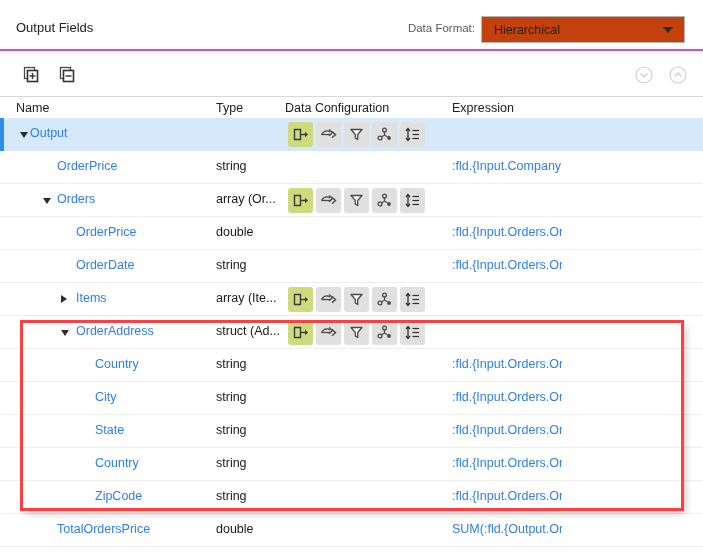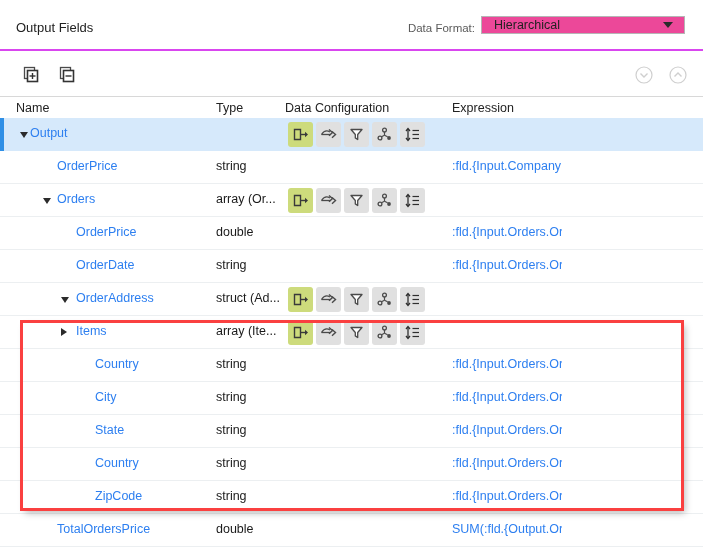--- a/index.html
+++ b/index.html
@@ -19,22 +19,22 @@
   .header-title {
     position: absolute; left: 16px; top: 20px;
     font-size: 13px; color: #222;
   }
   .df-label {
     position: absolute; right: 228px; top: 22px;
     font-size: 11.5px; color: #5a5a5a;
   }
   .df-select {
     position: absolute; left: 481px; top: 16px;
-    width: 204px; height: 18px;
-    border: 1px solid #b5b5b5; background: #ec4899;
+    width: 204px; height: 27px;
+    border: 1px solid #b5b5b5; background: #c2410c;
     display: flex; align-items: center;
   }
   .df-select-value { font-size: 12.5px; color: #222; margin-left: 12px; flex: 1; }
   .df-caret {
     width: 0; height: 0; margin-right: 11px;
     border-left: 5px solid transparent; border-right: 5px solid transparent;
     border-top: 6px solid #2b2b2b;
   }
 
   
@@ -275,23 +275,23 @@
         <div class="cell-name" style="left: 76px;">OrderPrice</div>
         <div class="cell-type">double</div>
         <div class="cell-expr">:fld.{Input.Orders.Order</div>
       </div>
       <div class="row">
         <div class="cell-name" style="left: 76px;">OrderDate</div>
         <div class="cell-type">string</div>
         <div class="cell-expr">:fld.{Input.Orders.Order</div>
       </div>
       <div class="row">
-        <div class="twisty down" style="left: 61px;"></div>
-        <div class="cell-name" style="left: 76px;">OrderAddress</div>
-        <div class="cell-type">struct (Ad...</div>
+        <div class="twisty right" style="left: 61px;"></div>
+        <div class="cell-name" style="left: 76px;">Items</div>
+        <div class="cell-type">array (Ite...</div>
         <div class="dc-group">
           <div class="dc-icon active">
             <svg width="17" height="17" viewBox="0 0 17 17">
               <path d="M2.5 3.5h6v10h-6z" fill="none" stroke="#3a3a3a" stroke-width="1.4"></path>
               <line x1="8" y1="8.5" x2="14" y2="8.5" stroke="#3a3a3a" stroke-width="1.4"></line>
               <polygon points="13,5.8 16,8.5 13,11.2" fill="#3a3a3a"></polygon>
             </svg>
           </div>
           <div class="dc-icon">
             <svg width="17" height="17" viewBox="0 0 17 17">
@@ -322,23 +322,23 @@
               <polyline points="2,5 4,2.6 6,5" fill="none" stroke="#2f2f2f" stroke-width="1.3"></polyline>
               <polyline points="2,12 4,14.4 6,12" fill="none" stroke="#2f2f2f" stroke-width="1.3"></polyline>
               <line x1="8.5" y1="4.5" x2="15" y2="4.5" stroke="#2f2f2f" stroke-width="1.2"></line>
               <line x1="8.5" y1="8.5" x2="15" y2="8.5" stroke="#2f2f2f" stroke-width="1.2"></line>
               <line x1="8.5" y1="12.5" x2="15" y2="12.5" stroke="#2f2f2f" stroke-width="1.2"></line>
             </svg>
           </div>
         </div>
       </div>
       <div class="row">
-        <div class="twisty right" style="left: 61px;"></div>
-        <div class="cell-name" style="left: 76px;">Items</div>
-        <div class="cell-type">array (Ite...</div>
+        <div class="twisty down" style="left: 61px;"></div>
+        <div class="cell-name" style="left: 76px;">OrderAddress</div>
+        <div class="cell-type">struct (Ad...</div>
         <div class="dc-group">
           <div class="dc-icon active">
             <svg width="17" height="17" viewBox="0 0 17 17">
               <path d="M2.5 3.5h6v10h-6z" fill="none" stroke="#3a3a3a" stroke-width="1.4"></path>
               <line x1="8" y1="8.5" x2="14" y2="8.5" stroke="#3a3a3a" stroke-width="1.4"></line>
               <polygon points="13,5.8 16,8.5 13,11.2" fill="#3a3a3a"></polygon>
             </svg>
           </div>
           <div class="dc-icon">
             <svg width="17" height="17" viewBox="0 0 17 17">

